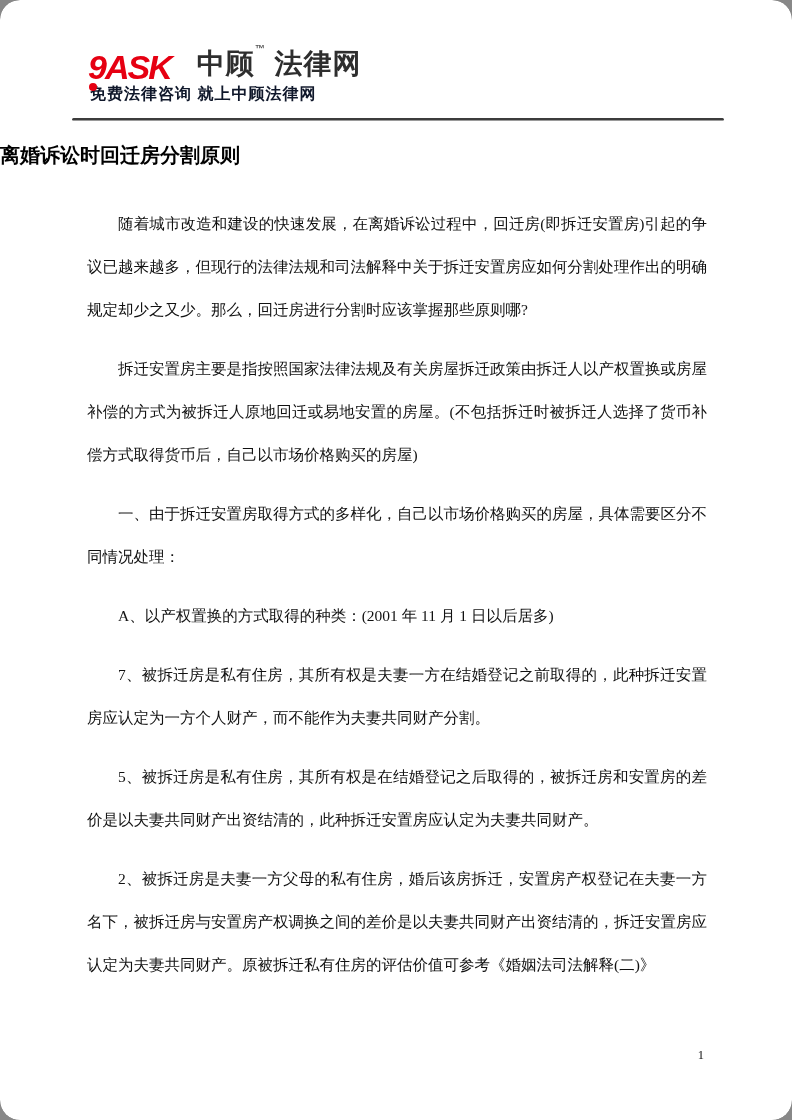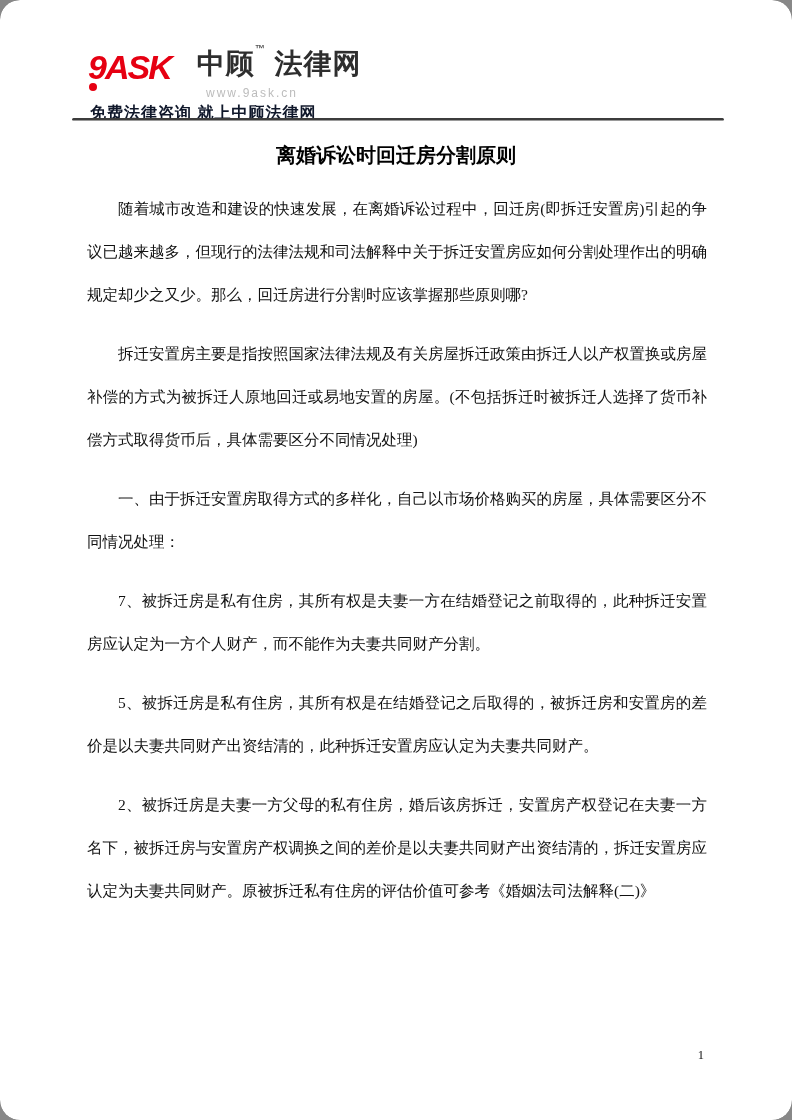--- a/index.html
+++ b/index.html
@@ -80,28 +80,28 @@
     border-top: 2px solid #3c3c3c;
     border-bottom: 1px solid #9a9a9a;
     background: transparent;
   }
   
   .doc-title {
     position: absolute;
     top: 142px;
     left: 0;
     width: 100%;
-    text-align: center;
+    text-align: left;
     font-size: 20px;
     font-weight: bold;
     color: #000;
   }
   .doc-body {
     position: absolute;
-    top: 187px;
+    top: 202px;
     left: 87px;
     width: 620px;
   }
   .doc-body p {
     font-size: 15.5px;
     line-height: 43px;
     text-align: justify;
     text-indent: 2em;
     margin-bottom: 16px;
     color: #111;
@@ -120,32 +120,32 @@
 <div class="page">
 
   <div class="header">
     <div class="logo-row">
       <span class="logo-brand" style="color: rgb(230, 0, 18);">
         <span>9ASK</span>
         <span class="logo-dot" style="background: rgb(230, 0, 18);"></span>
       </span>
       <span class="logo-cn"><span>中顾</span><sup class="logo-tm">™</sup><span> 法律网</span></span>
     </div>
-    <div class="logo-url">www.9ask.cn</div>
     <div class="logo-tagline">免费法律咨询 就上中顾法律网</div>
   </div>
 
   <hr class="header-divider">
 
   <h1 class="doc-title">离婚诉讼时回迁房分割原则</h1>
 
   <div class="doc-body">
     <p>随着城市改造和建设的快速发展，在离婚诉讼过程中，回迁房(即拆迁安置房)引起的争议已越来越多，但现行的法律法规和司法解释中关于拆迁安置房应如何分割处理作出的明确规定却少之又少。那么，回迁房进行分割时应该掌握那些原则哪?</p>
-    <p>拆迁安置房主要是指按照国家法律法规及有关房屋拆迁政策由拆迁人以产权置换或房屋补偿的方式为被拆迁人原地回迁或易地安置的房屋。(不包括拆迁时被拆迁人选择了货币补偿方式取得货币后，具体需要区分不同情况处理)</p>
+    <p>拆迁安置房主要是指按照国家法律法规及有关房屋拆迁政策由拆迁人以产权置换或房屋补偿的方式为被拆迁人原地回迁或易地安置的房屋。(不包括拆迁时被拆迁人选择了货币补偿方式取得货币后，自己以市场价格购买的房屋)</p>
     <p>一、由于拆迁安置房取得方式的多样化，自己以市场价格购买的房屋，具体需要区分不同情况处理：</p>
+    <p>A、以产权置换的方式取得的种类：(2001 年 11 月 1 日以后居多)</p>
     <p>7、被拆迁房是私有住房，其所有权是夫妻一方在结婚登记之前取得的，此种拆迁安置房应认定为一方个人财产，而不能作为夫妻共同财产分割。</p>
     <p>5、被拆迁房是私有住房，其所有权是在结婚登记之后取得的，被拆迁房和安置房的差价是以夫妻共同财产出资结清的，此种拆迁安置房应认定为夫妻共同财产。</p>
     <p>2、被拆迁房是夫妻一方父母的私有住房，婚后该房拆迁，安置房产权登记在夫妻一方名下，被拆迁房与安置房产权调换之间的差价是以夫妻共同财产出资结清的，拆迁安置房应认定为夫妻共同财产。原被拆迁私有住房的评估价值可参考《婚姻法司法解释(二)》</p>
   </div>
 
   <div class="page-number">1</div>
 
 </div>
 
 </body></html>

